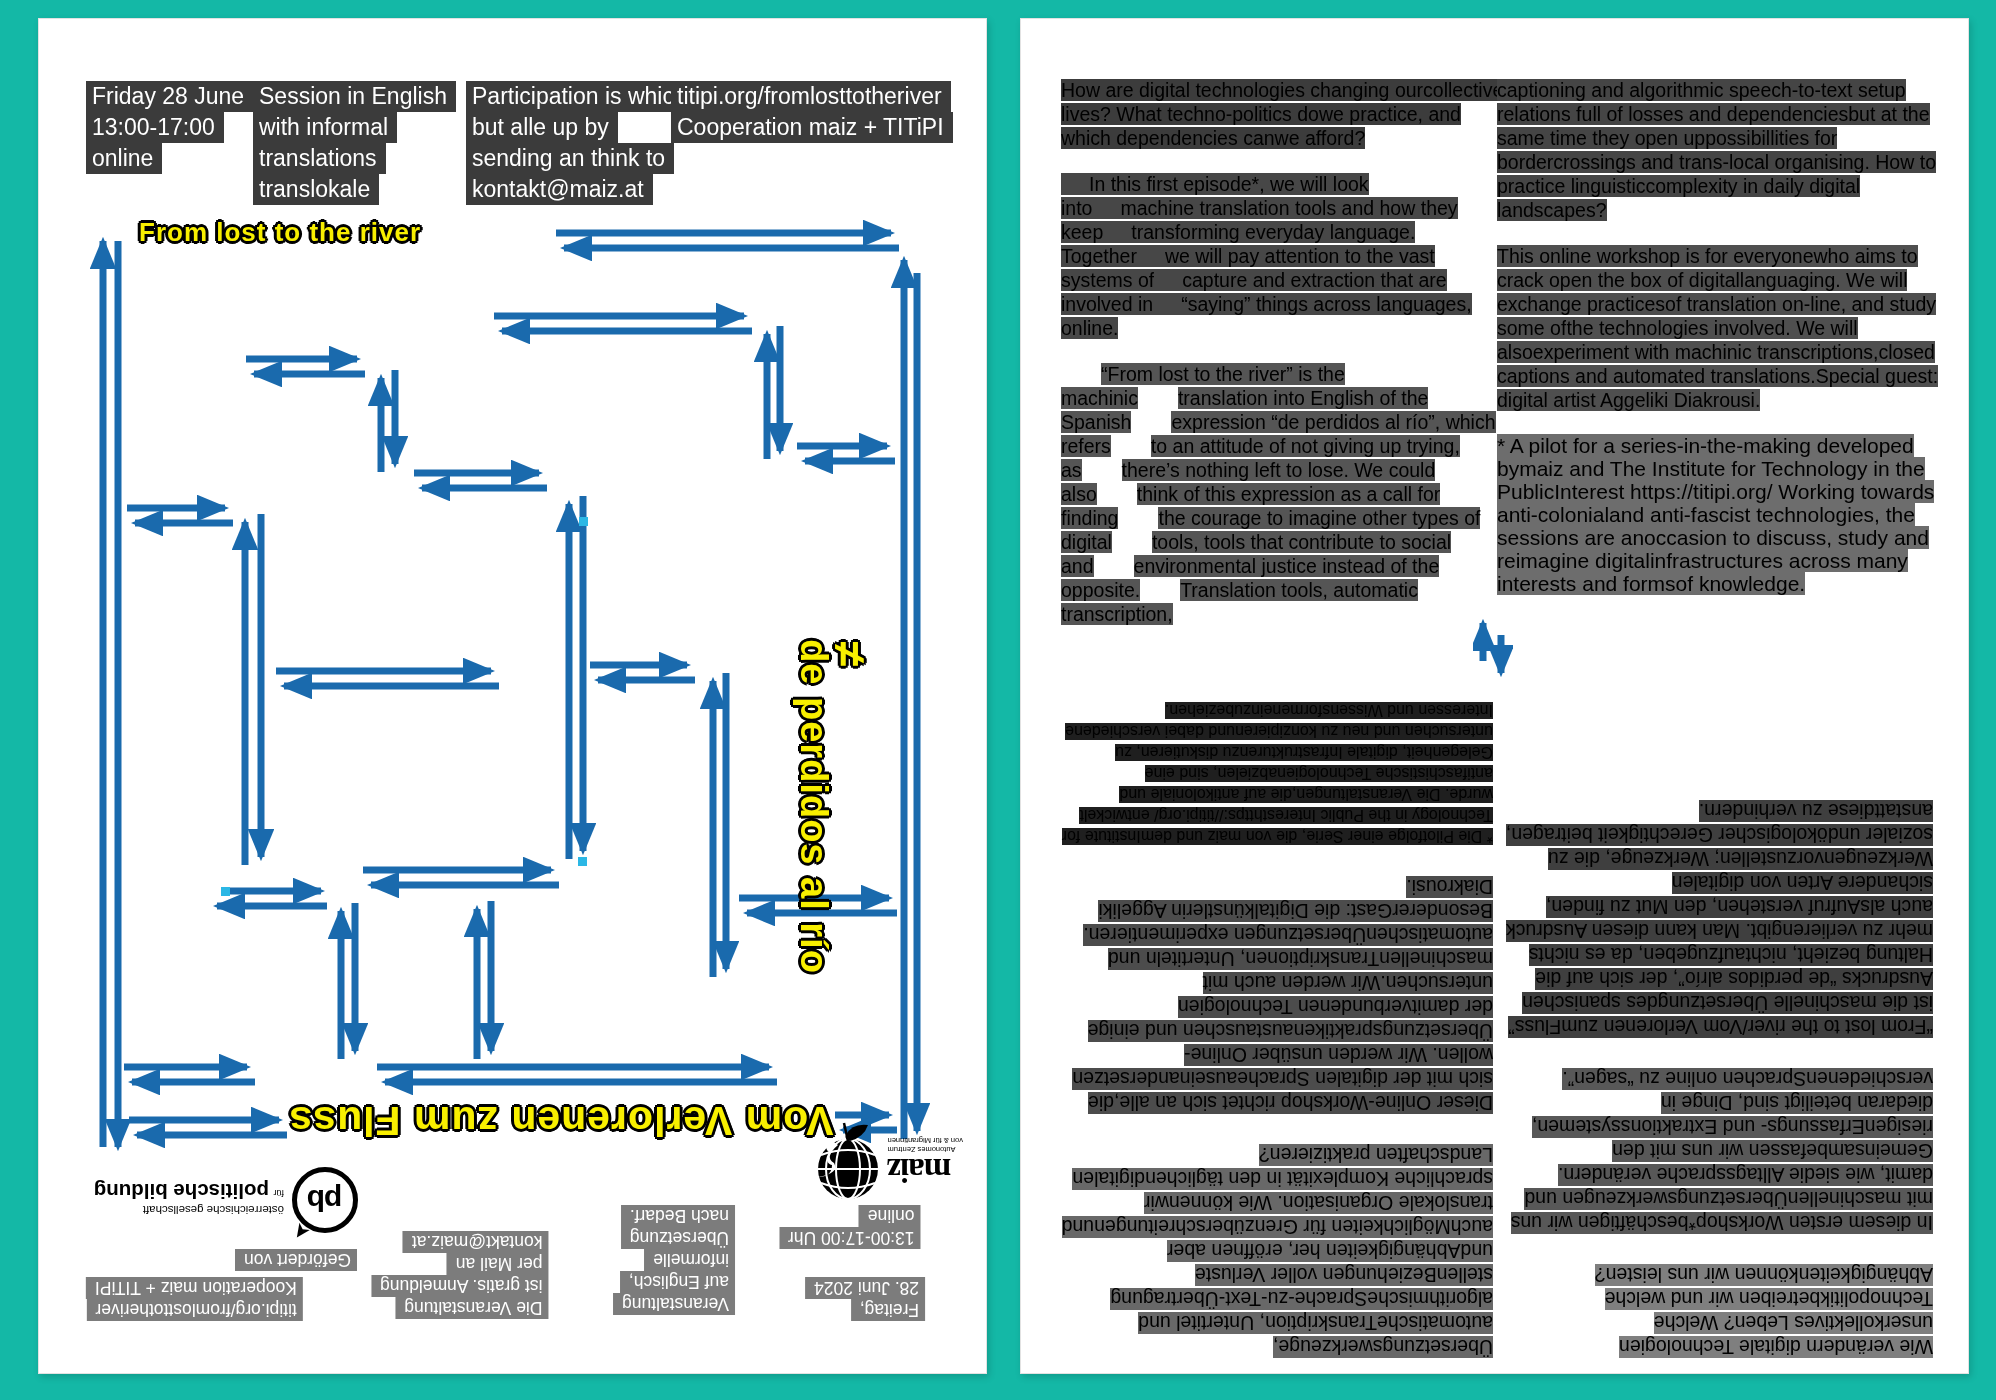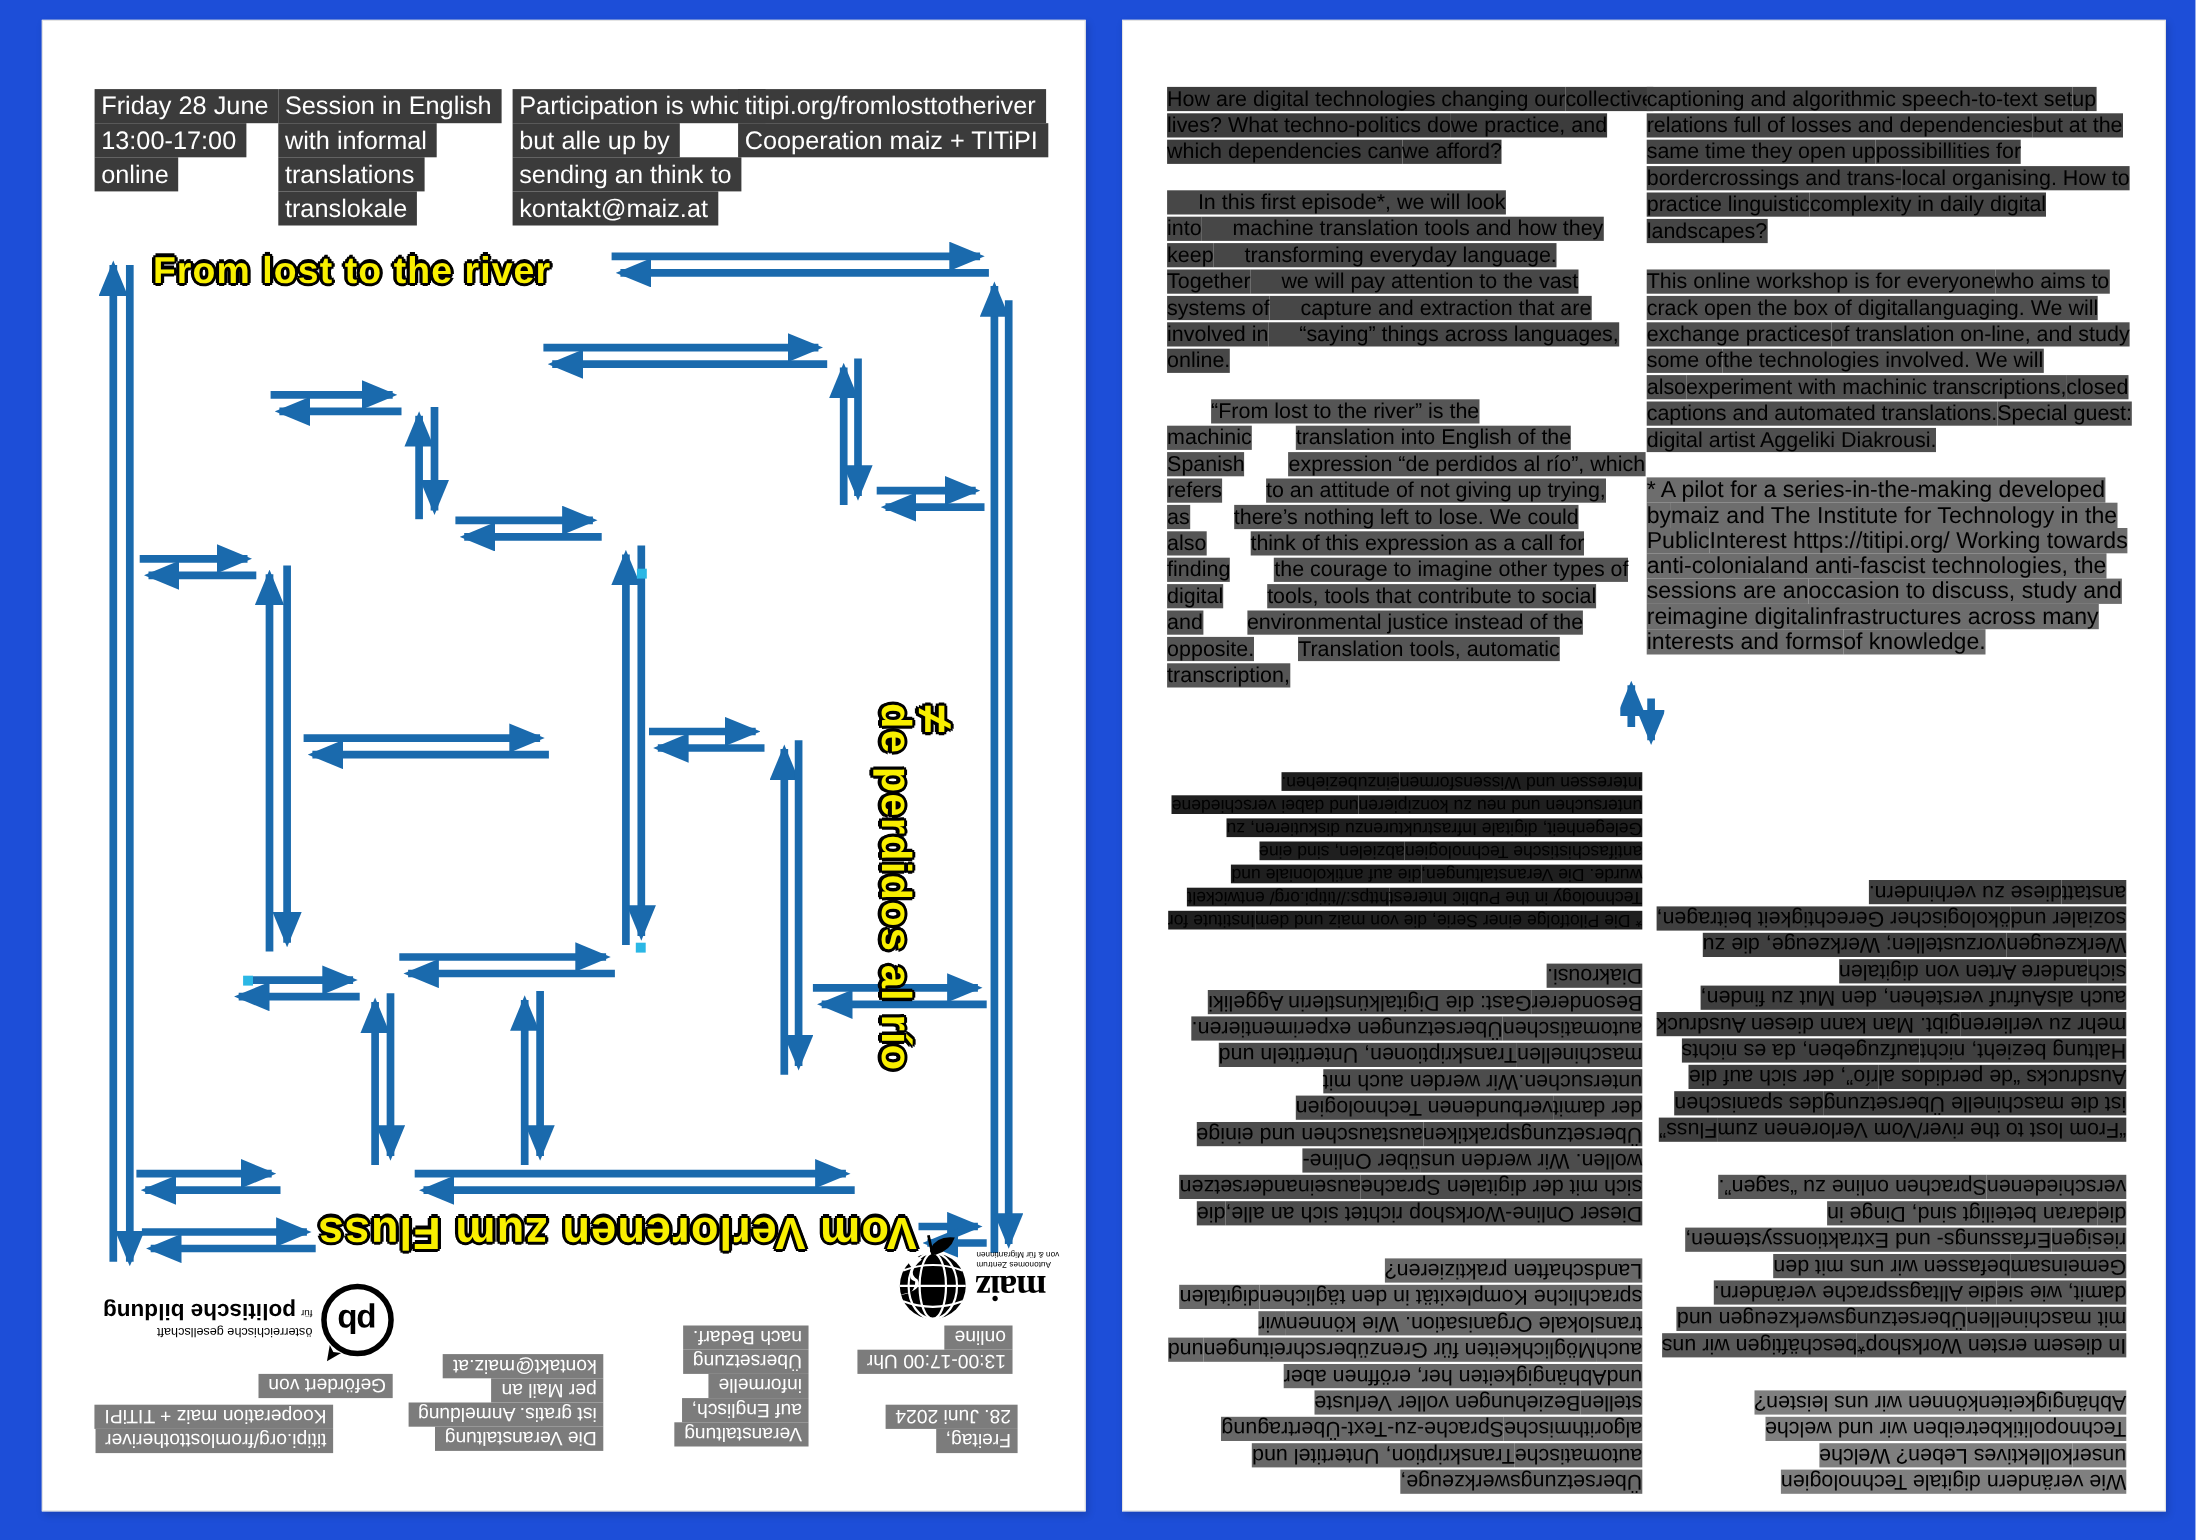--- a/index.html
+++ b/index.html
@@ -1,16 +1,16 @@
 <!DOCTYPE html>
 <html><head>
 <meta charset="utf-8">
 <style>
   html,body{margin:0;padding:0;background:#fff;}
-  .canvas{position:relative;width:1996px;height:1400px;background:#1d4ed8;overflow:hidden;
+  .canvas{position:relative;width:1996px;height:1400px;background:#14b8a6;overflow:hidden;
           font-family:"Liberation Sans", sans-serif;}
   .page{position:absolute;top:18px;width:947px;height:1354px;background:#fff;
         border:1px solid #e2e2e2;box-shadow:2px 3px 7px rgba(0,0,0,.16);}
   #page-left{left:38px;}
   #page-right{left:1020px;}
 
   
   .blk{position:absolute;}
   .blk .ln{display:table;white-space:nowrap;color:#fff;padding:0 9px 0 6px;}
   .hdr .ln{font-size:23px;line-height:31px;background:#3b3b3b;}
@@ -29,21 +29,21 @@
   .de-col{position:absolute;top:0;}
   .de-colA{left:0;width:436px;}
   .de-colB{left:440px;width:436px;}
   .de-wrap .rp-blk{margin-bottom:28px;}
   .rp-blk.fnde .ln{font-size:16px;line-height:21px;}
 
   
   .yellow{color:#f8ef00;font-weight:bold;letter-spacing:1px;
     text-shadow:-2px -2px 0 #000,2px -2px 0 #000,-2px 2px 0 #000,2px 2px 0 #000,
                  0 -3px 0 #000,0 3px 0 #000,-3px 0 0 #000,3px 0 0 #000;}
-  .title-en{position:absolute;left:100px;top:208px;font-size:34px;}
+  .title-en{position:absolute;left:100px;top:198px;font-size:26px;}
   .title-es{position:absolute;left:474px;top:766px;width:600px;text-align:center;
             font-size:38px;transform:rotate(90deg);}
   .neq{position:absolute;left:798px;top:608px;font-size:46px;transform:rotate(90deg);}
   .title-de{position:absolute;left:242px;top:1078px;width:560px;text-align:center;
             font-size:41px;transform:rotate(180deg);}
 
   svg.maze{position:absolute;left:0;top:0;}
   .updown{position:absolute;left:452px;top:592px;}
 
   

